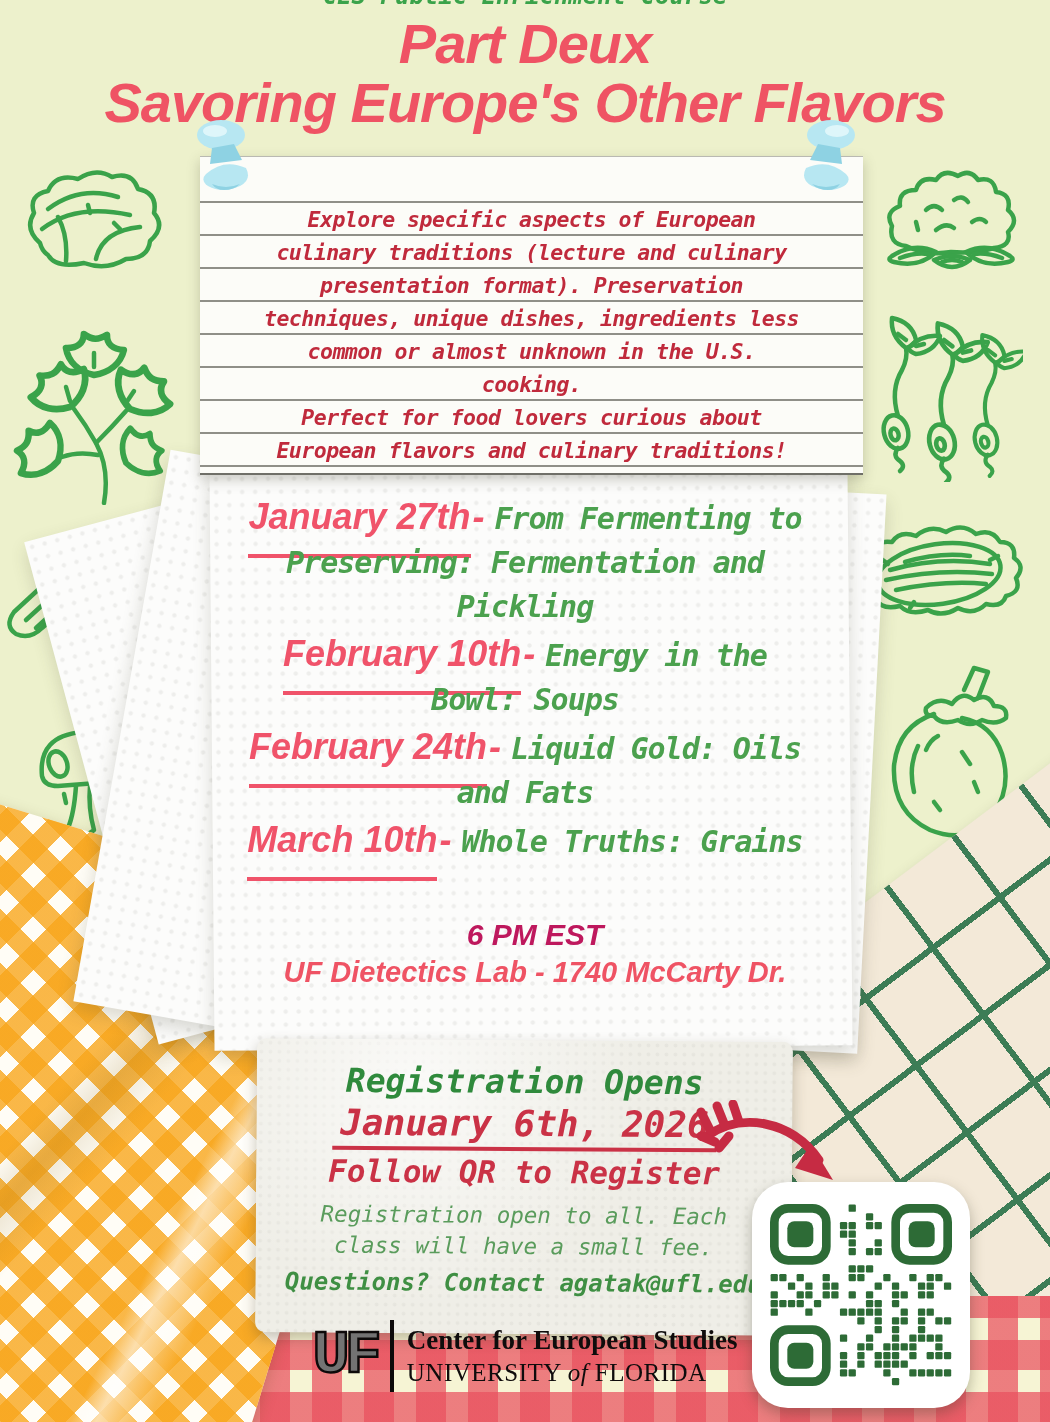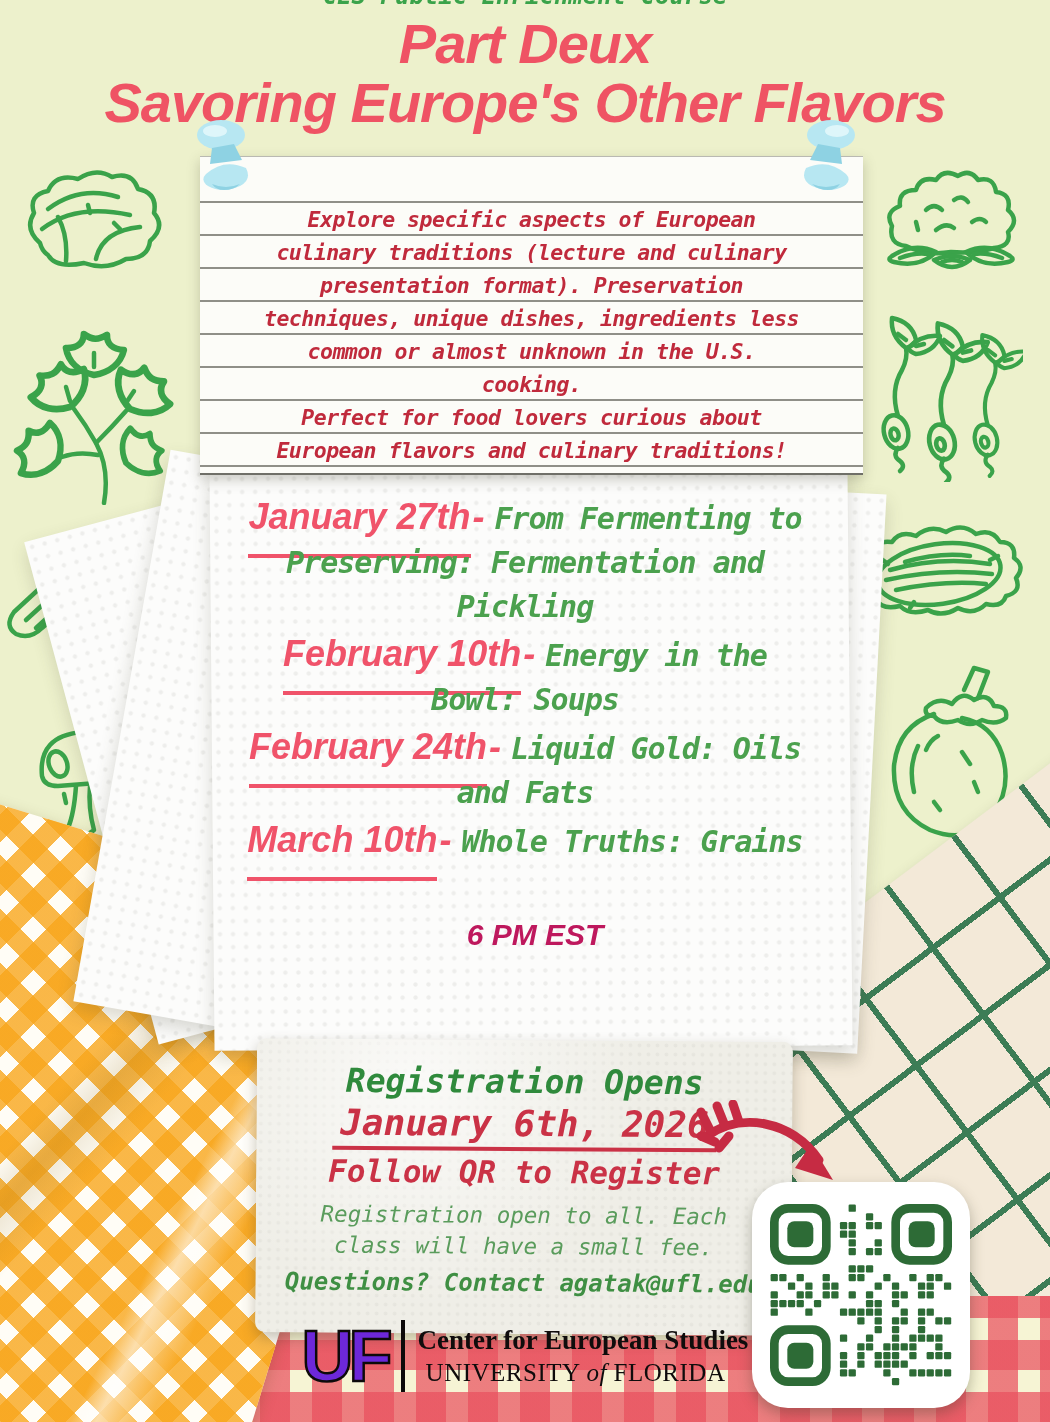--- a/index.html
+++ b/index.html
@@ -92,26 +92,26 @@
 
   
   .arrow{position:absolute;left:695px;top:1100px;width:158px;height:98px;z-index:9;}
   .qrpanel{position:absolute;left:752px;top:1182px;width:218px;height:226px;z-index:10;
     background:#fff;border-radius:36px;box-shadow:0 6px 14px rgba(60,60,40,.35);
     display:flex;align-items:center;justify-content:center;}
 
   
   .footer{position:absolute;left:0;top:1320px;width:1050px;z-index:11;
     display:flex;justify-content:center;align-items:center;gap:13px;}
-  .uf-logo{font-family:Liberation Sans, sans-serif;font-weight:bold;font-size:72px;line-height:70px;
-    color:#6d28d9;letter-spacing:-5px;-webkit-text-stroke:2.5px #0d0a0a;}
+  .uf-logo{font-family:Liberation Mono, monospace;font-weight:bold;font-size:62px;line-height:70px;
+    color:#737373;letter-spacing:-5px;-webkit-text-stroke:2.5px #0d0a0a;}
   .uf-divider{width:4px;height:72px;background:#0d0a0a;}
   .uf-text{text-align:left;color:#0f0c0c;font-family:"Liberation Serif",serif;}
   .uf-org{font-weight:bold;font-size:27px;line-height:33px;}
-  .uf-univ{font-size:25px;line-height:31px;letter-spacing:.5px;margin-left:8px;}
+  .uf-univ{font-size:25px;line-height:31px;letter-spacing:.5px;}
   .uf-of{font-style:italic;}
 </style>
 </head>
 <body>
 
 <div class="poster">
 
   <div class="eyebrow">CES Public Enrichment Course</div>
   <div class="title">
     <div>Part Deux</div>
@@ -285,20 +285,21 @@
       <span class="s-date">February 10th</span><span class="s-dash">-</span><span class="s-topic">Energy in the Bowl: Soups</span>
     </div>
     <div class="session">
       <span class="s-date">February 24th</span><span class="s-dash">-</span><span class="s-topic">Liquid Gold: Oils and Fats</span>
     </div>
     <div class="session">
       <span class="s-date">March 10th</span><span class="s-dash">-</span><span class="s-topic">Whole Truths: Grains</span>
     </div>
   </div>
   <div class="time-line">6 PM EST</div>
+  <div class="loc-line">UF Dietectics Lab - 1740 McCarty Dr.</div>
 
   <div class="regpaper">
     <div class="reg-opens">Registration Opens</div>
     <div class="reg-date-row">
       <span class="reg-date">January 6th, 2026</span>
     </div>
     <div class="reg-follow">Follow QR to Register</div>
     <div class="reg-fine">Registration open to all. Each
 class will have a small fee.</div>
     <div class="reg-contact">Questions? Contact agatak@ufl.edu</div>

